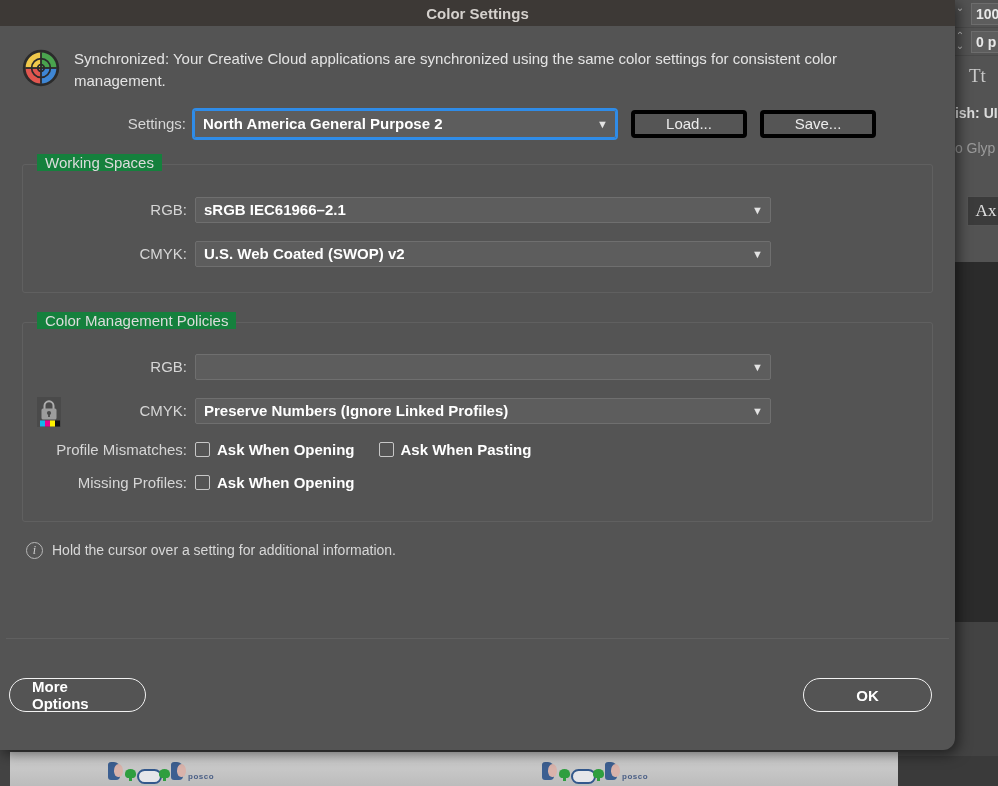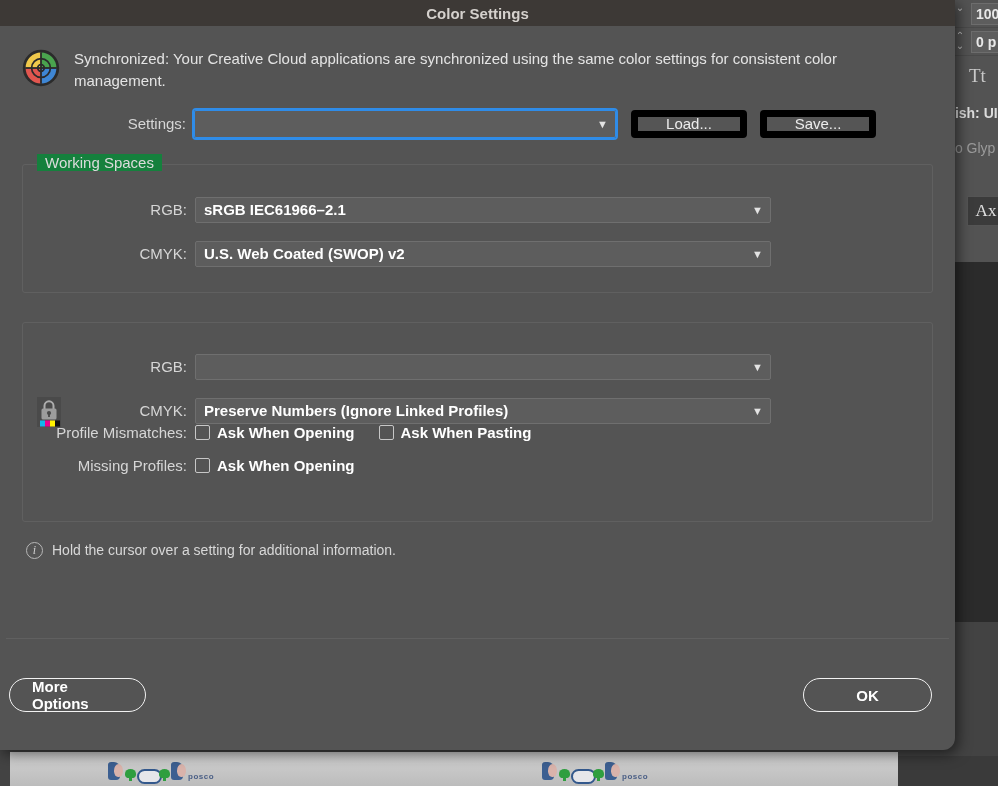--- a/index.html
+++ b/index.html
@@ -130,21 +130,21 @@
   }
   .select .chev {
     position: absolute; right: 7px; top: 50%; transform: translateY(-50%);
     color: #e3e3e3; font-size: 11px; line-height: 1;
   }
   .select.focused {
     outline: 2px solid #2f8ce8; outline-offset: 0px; border-color: #2f8ce8;
   }
 
   .btn {
-    height: 28px; background: #555555; border: 7px solid #000000;
+    height: 28px; background: #555555; border: 4px solid #000000;
     border-radius: 4px; color: #ececec; font-size: 15px;
     display: inline-flex; align-items: center; justify-content: center;
     padding: 0 14px; cursor: default;
   }
 
   
   .group {
     position: relative; margin: 0 6px; border: 1px solid #606060;
     border-radius: 3px; padding: 22px 0 18px 0;
   }
@@ -245,20 +245,21 @@
             <rect x="3.2" y="18.1" width="31.6" height="1.8" fill="#2b2b2b"></rect>
             <circle cx="19" cy="19" r="17.2" fill="none" stroke="#2b2b2b" stroke-width="2"></circle>
           </svg>
         </span>
         <span class="intro-text">Synchronized: Your Creative Cloud applications are synchronized using the same color settings for consistent color management.</span>
       </div>
 
       <div class="row" style="margin-top:18px;">
         <span class="lbl" style="width:178px;">Settings:</span>
         <span class="select focused" style="width:422px;height:28px;">
+          <span>North America General Purpose 2</span>
           <span class="chev">▼</span>
         </span>
         <span class="btn" style="width:116px;margin-left:15px;">Load...</span>
         <span class="btn" style="width:116px;margin-left:13px;">Save...</span>
       </div>
 
       <div class="group" style="margin-top:26px;height:129px;">
         <span class="group-title">Working Spaces</span>
 
         <div class="row" style="margin-top:10px;">
@@ -272,20 +273,21 @@
         <div class="row" style="margin-top:18px;">
           <span class="lbl" style="width:172px;">CMYK:</span>
           <span class="select" style="width:576px;">
             <span>U.S. Web Coated (SWOP) v2</span>
             <span class="chev">▼</span>
           </span>
         </div>
       </div>
 
       <div class="group" style="margin-top:29px;height:200px;">
+        <span class="group-title">Color Management Policies</span>
 
         <span style="position:absolute;left:11px;top:73px;width:30px;height:32px;">
           <svg width="30" height="32" viewBox="0 0 30 32">
             <rect x="3" y="1" width="24" height="30" fill="#4a4a4a"></rect>
             <path d="M10.5 13 v-3.2 a4.5 4.5 0 0 1 9 0 V13" fill="none" stroke="#adadad" stroke-width="2"></path>
             <rect x="7.5" y="12.5" width="15" height="11" rx="1.5" fill="#9d9d9d"></rect>
             <circle cx="15" cy="17" r="2.1" fill="#4a4a4a"></circle>
             <rect x="14.1" y="17" width="1.8" height="4" fill="#4a4a4a"></rect>
             <rect x="6" y="24.5" width="5" height="6" fill="#13b5ea"></rect>
             <rect x="11" y="24.5" width="5" height="6" fill="#ec008c"></rect>
@@ -302,21 +304,21 @@
         </div>
 
         <div class="row" style="margin-top:18px;">
           <span class="lbl" style="width:172px;">CMYK:</span>
           <span class="select" style="width:576px;">
             <span>Preserve Numbers (Ignore Linked Profiles)</span>
             <span class="chev">▼</span>
           </span>
         </div>
 
-        <div class="row" style="">
+        <div class="row" style="margin-top:17px;">
           <span class="lbl" style="width:172px;">Profile Mismatches:</span>
           <span class="row">
             <span class="chk"></span>
             <span class="chk-label">Ask When Opening</span>
           </span>
           <span class="row" style="margin-left:24px;">
             <span class="chk"></span>
             <span class="chk-label">Ask When Pasting</span>
           </span>
         </div>

